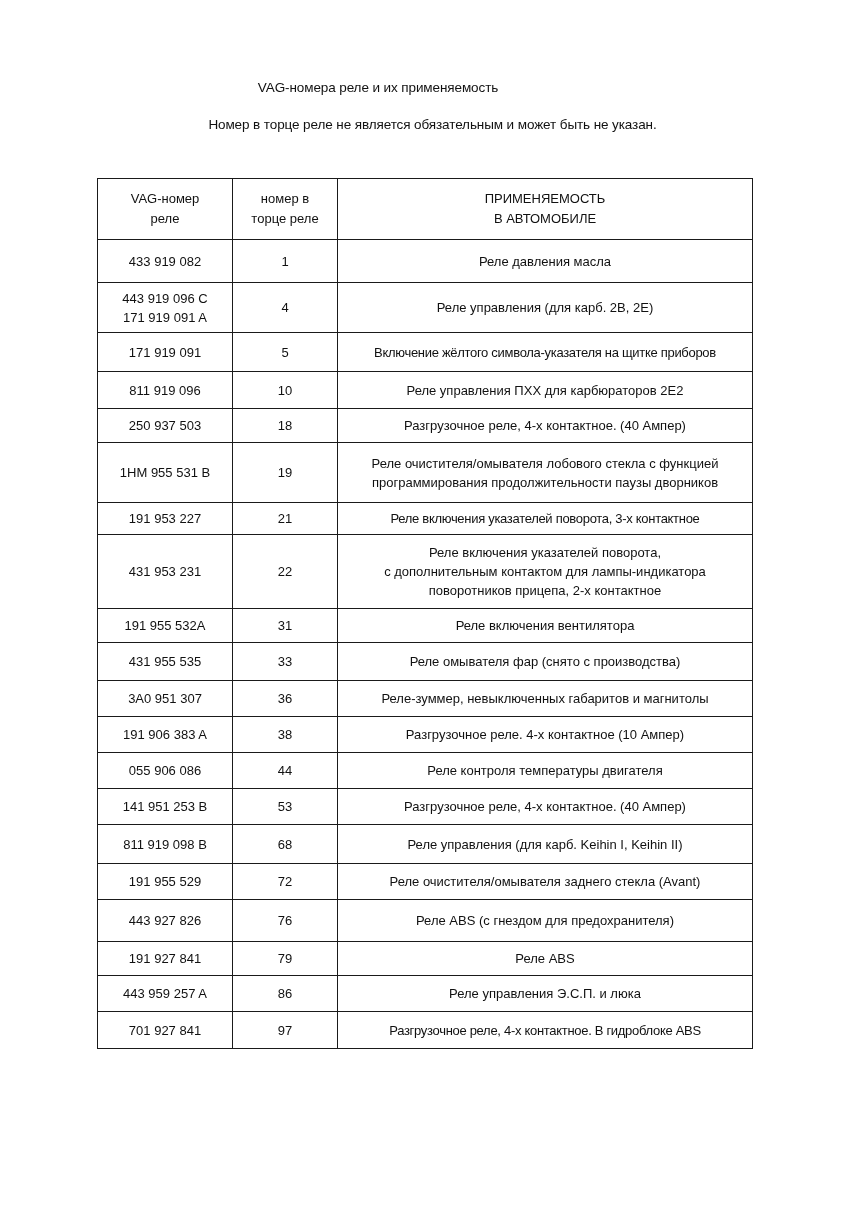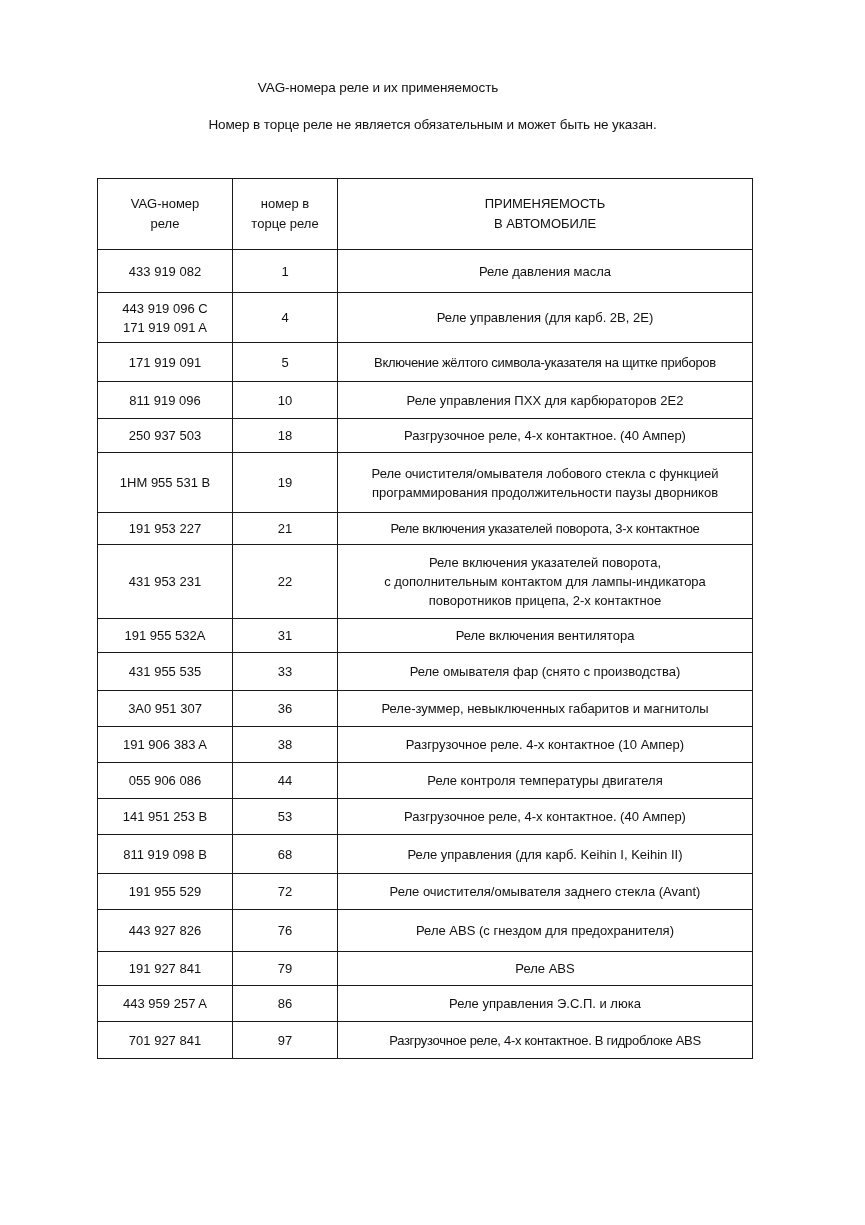--- a/index.html
+++ b/index.html
@@ -38,21 +38,21 @@
 <div class="title">VAG-номера реле и их применяемость</div>
 <div class="subtitle">Номер в торце реле не является обязательным и может быть не указан.</div>
 
 <table class="relays">
   <colgroup>
       <col class="c1">
       <col class="c2">
       <col class="c3">
     </colgroup>
   <thead>
-    <tr style="height:71px">
+    <tr style="height:61px">
       <th>
         <span class="line">VAG-номер</span>
         <span class="line">реле</span>
       </th>
       <th>
         <span class="line">номер в</span>
         <span class="line">торце реле</span>
       </th>
       <th>
         <span class="line">ПРИМЕНЯЕМОСТЬ</span>

